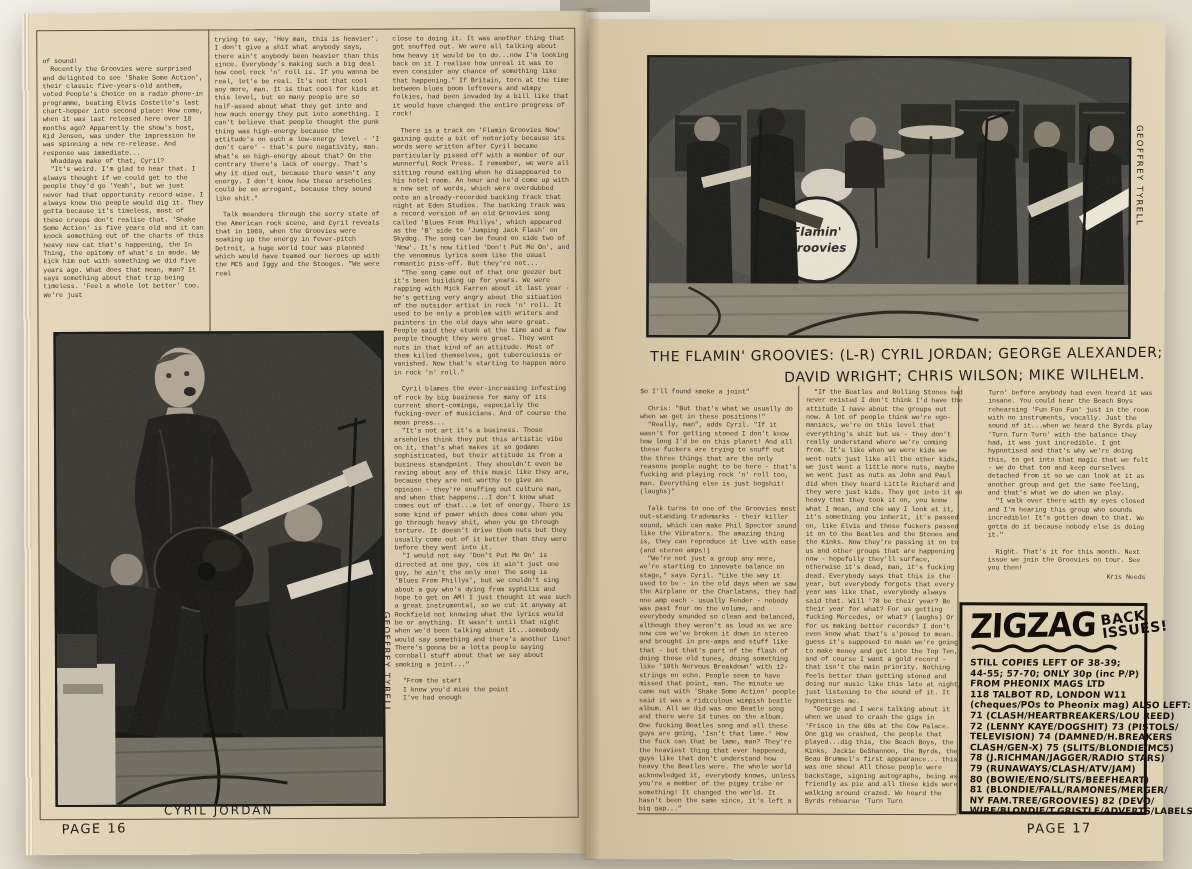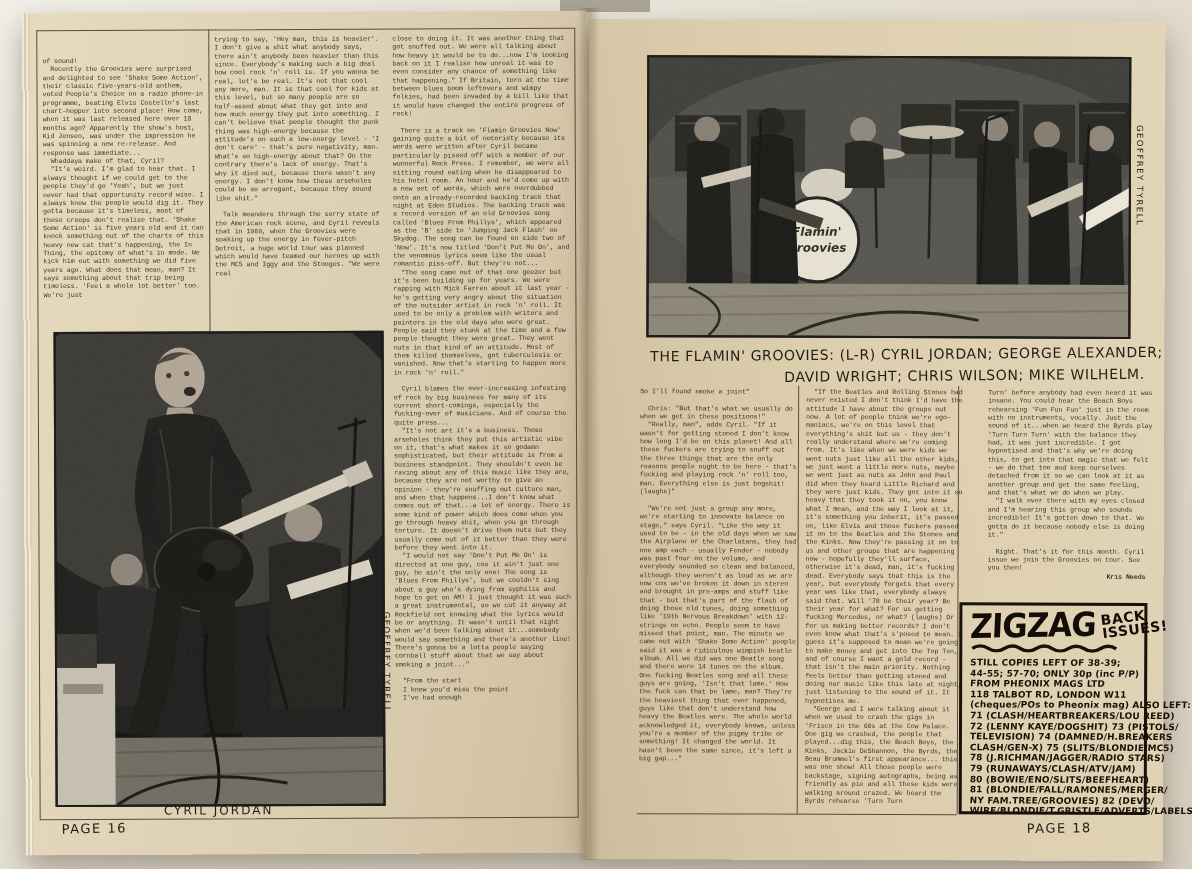--- a/index.html
+++ b/index.html
@@ -16,21 +16,21 @@
   .spine-shadow{position:absolute;left:578px;top:8px;width:22px;height:852px;
     background:linear-gradient(90deg,rgba(90,72,40,0) 0%,rgba(90,72,40,.30) 50%,rgba(90,72,40,0) 100%);
     pointer-events:none;z-index:5;}
   .frame{position:absolute;border:1px solid #5a4c39;}
   .vrule{position:absolute;width:1px;background:#5a4c39;}
   .hrule{position:absolute;height:1px;background:#5a4c39;}
   .col{position:absolute;overflow:hidden;color:#3f3529;
     font-family:"Liberation Mono",monospace;font-size:6.7px;line-height:8.35px;
     letter-spacing:-0.1px;}
   .col p{margin:0;white-space:pre-wrap;}
-  .byline{text-align:right;padding-right:10px;font-weight:bold;}
+  .byline{text-align:right;padding-right:10px;font-weight:normal;}
   .photo{position:absolute;border:2px solid #1d1d1b;background:#1a1a18;overflow:hidden;}
   .photo svg{display:block;width:100%;height:100%;}
   .hand{font-family:"DejaVu Sans",sans-serif;color:#231d14;}
   .caption-lg{position:absolute;font-size:14px;letter-spacing:.6px;transform:rotate(-0.7deg);white-space:nowrap;}
   .caption-sm{position:absolute;font-size:12px;letter-spacing:2px;}
   .pagenum{position:absolute;font-size:13px;letter-spacing:1.5px;transform:rotate(-1deg);}
   .vcredit{position:absolute;writing-mode:vertical-rl;text-orientation:mixed;
     font-family:"DejaVu Sans",sans-serif;font-size:8.5px;letter-spacing:1.5px;color:#2c261d;}
   .bi-box{position:absolute;border:3px solid #17120b;padding:4px 6px 2px 8px;box-sizing:border-box;}
   .bi-title{display:flex;align-items:flex-start;transform:rotate(-1.2deg);}
@@ -70,21 +70,21 @@
           <p>  Talk meanders through the sorry state of the American rock scene, and Cyril reveals that in 1969, when the Groovies were soaking up the energy in fever-pitch Detroit, a huge world tour was planned which would have teamed our heroes up with the MC5 and Iggy and the Stooges. "We were real</p>
         </div>
     </div>
     <div class="col" style="left:370px;top:23px;width:178px;height:782px;">
       <div>
           <p>close to doing it. It was another thing that got snuffed out. We were all talking about how heavy it would be to do...now I'm looking back on it I realise how unreal it was to even consider any chance of something like that happening." If Britain, torn at the time between blues boom leftovers and wimpy folkies, had been invaded by a bill like that it would have changed the entire progress of rock!</p>
           <p>&nbsp;</p>
           <p>  There is a track on 'Flamin Groovies Now' gaining quite a bit of notoriety because its words were written after Cyril became particularly pissed off with a member of our wunnerful Rock Press. I remember, we were all sitting round eating when he disappeared to his hotel room. An hour and he'd come up with a new set of words, which were overdubbed onto an already-recorded backing track that night at Eden Studios. The backing track was a record version of an old Groovies song called 'Blues From Phillys', which appeared as the 'B' side to 'Jumping Jack Flash' on Skydog. The song can be found on side two of 'Now'. It's now titled 'Don't Put Me On', and the venomous lyrics seem like the usual romantic piss-off. But they're not...</p>
           <p>  "The song came out of that one geezer but it's been building up for years. We were rapping with Mick Farren about it last year - he's getting very angry about the situation of the outsider artist in rock 'n' roll. It used to be only a problem with writers and painters in the old days who were great. People said they stunk at the time and a few people thought they were great. They went nuts in that kind of an attitude. Most of them killed themselves, got tuberculosis or vanished. Now that's starting to happen more in rock 'n' roll."</p>
           <p>&nbsp;</p>
-          <p>  Cyril blames the ever-increasing infesting of rock by big business for many of its current short-comings, especially the fucking-over of musicians. And of course the quite press...</p>
+          <p>  Cyril blames the ever-increasing infesting of rock by big business for many of its current short-comings, especially the fucking-over of musicians. And of course the mean press...</p>
           <p>  "It's not art it's a business. Those arseholes think they put this artistic vibe on it, that's what makes it so godamn sophisticated, but their attitude is from a business standpoint. They shouldn't even be raving about any of this music like they are, because they are not worthy to give an opinion - they're snuffing out culture man, and when that happens...I don't know what comes out of that...a lot of energy. There is some kind of power which does come when you go through heavy shit, when you go through torture. It doesn't drive them nuts but they usually come out of it better than they were before they went into it.</p>
           <p>  "I would not say 'Don't Put Me On' is directed at one guy, cos it ain't just one guy, he ain't the only one! The song is 'Blues From Phillys', but we couldn't sing about a guy who's dying from syphilis and hope to get on AM! I just thought it was such a great instrumental, so we cut it anyway at Rockfield not knowing what the lyrics would be or anything. It wasn't until that night when we'd been talking about it...somebody would say something and there's another line! There's gonna be a lotta people saying cornball stuff about that we say about smoking a joint..."</p>
           <p>&nbsp;</p>
           <p>  "From the start
   I knew you'd miss the point
   I've had enough</p>
         </div>
     </div>
 
     <div class="photo" style="left:30px;top:319px;width:326px;height:471px;">
@@ -230,35 +230,36 @@
     <div class="vrule" style="left:370px;top:366px;height:428px;"></div>
     <div class="hrule" style="left:50px;top:794px;width:320px;"></div>
 
     <div class="col" style="left:52px;top:368px;width:160px;height:424px;">
       <div>
           <p>So I'll found smoke a joint"</p>
           <p>&nbsp;</p>
           <p>  Chris: "But that's what we usually do when we get in these positions!"</p>
           <p>  "Really, man", adds Cyril. "If it wasn't for getting stoned I don't know how long I'd be on this planet! And all these fuckers are trying to snuff out the three things that are the only reasons people ought to be here - that's fucking and playing rock 'n' roll too, man. Everything else is just bogshit! (laughs)"</p>
           <p>&nbsp;</p>
+          <p>  Talk turns to one of the Groovies most out-standing trademarks - their killer sound, which can make Phil Spector sound like the Vibrators. The amazing thing is, they can reproduce it live with ease (and stereo amps!)</p>
           <p>  "We're not just a group any more, we're starting to innovate balance on stage," says Cyril. "Like the way it used to be - in the old days when we saw the Airplane or the Charlatans, they had one amp each - usually Fender - nobody was past four on the volume, and everybody sounded so clean and balanced, although they weren't as loud as we are now cos we've broken it down in stereo and brought in pre-amps and stuff like that - but that's part of the flash of doing those old tunes, doing something like '19th Nervous Breakdown' with 12-strings on echo. People seem to have missed that point, man. The minute we came out with 'Shake Some Action' people said it was a ridiculous wimpish beatle album. All we did was one Beatle song and there were 14 tunes on the album. One fucking Beatles song and all these guys are going, 'Isn't that lame.' How the fuck can that be lame, man? They're the heaviest thing that ever happened, guys like that don't understand how heavy the Beatles were. The whole world acknowledged it, everybody knows, unless you're a member of the pigmy tribe or something! It changed the world. It hasn't been the same since, it's left a big gap..."</p>
         </div>
     </div>
     <div class="col" style="left:218px;top:368px;width:160px;height:424px;">
       <div>
           <p>  "If the Beatles and Rolling Stones had never existed I don't think I'd have the attitude I have about the groups out now. A lot of people think we're ego-maniacs, we're on this level that everything's shit but us - they don't really understand where we're coming from. It's like when we were kids we went nuts just like all the other kids, we just went a little more nuts, maybe we went just as nuts as John and Paul did when they heard Little Richard and they were just kids. They got into it so heavy that they took it on, you know what I mean, and the way I look at it, it's something you inherit, it's passed on, like Elvis and those fuckers passed it on to the Beatles and the Stones and the Kinks. Now they're passing it on to us and other groups that are happening now - hopefully they'll surface, otherwise it's dead, man, it's fucking dead. Everybody says that this is the year, but everybody forgets that every year was like that, everybody always said that. Will '78 be their year? Be their year for what? For us getting fucking Mercedes, or what? (laughs) Or for us making better records? I don't even know what that's s'posed to mean. I guess it's supposed to mean we're going to make money and get into the Top Ten, and of course I want a gold record - that isn't the main priority. Nothing feels better than getting stoned and doing our music like this late at night, just listening to the sound of it. It hypnotises me.</p>
           <p>  "George and I were talking about it when we used to crash the gigs in 'Frisco in the 60s at the Cow Palace. One gig we crashed, the people that played...dig this, the Beach Boys, the Kinks, Jackie DeShannon, the Byrds, the Beau Brummel's first appearance... this was one show! All those people were backstage, signing autographs, being as friendly as pie and all these kids were walking around crazed. We heard the Byrds rehearse 'Turn Turn</p>
         </div>
     </div>
     <div class="col" style="left:400px;top:368px;width:168px;height:214px;">
       <div>
           <p>Turn' before anybody had even heard it was insane. You could hear the Beach Boys rehearsing 'Fun Fun Fun' just in the room with no instruments, vocally. Just the sound of it...when we heard the Byrds play 'Turn Turn Turn' with the balance they had, it was just incredible. I got hypnotised and that's why we're doing this, to get into that magic that we felt - we do that too and keep ourselves detached from it so we can look at it as another group and get the same feeling, and that's what we do when we play.</p>
           <p>  "I walk over there with my eyes closed and I'm hearing this group who sounds incredible! It's gotten down to that. We gotta do it because nobody else is doing it."</p>
           <p>&nbsp;</p>
-          <p>  Right. That's it for this month. Cyril issue we join the Groovies on tour. See you then!</p>
+          <p>  Right. That's it for this month. Next issue we join the Groovies on tour. See you then!</p>
         </div>
       <p class="byline">Kris Needs</p>
     </div>
 
     <div class="bi-box" style="left:372px;top:582px;width:188px;height:212px;">
       <div class="bi-title">
         <span class="bi-zigzag">ZIGZAG</span>
         <span class="bi-sub">BACK
 ISSUES!</span>
       </div>
@@ -277,15 +278,15 @@
           <p>CLASH/GEN-X) 75 (SLITS/BLONDIE/MC5)</p>
           <p>78 (J.RICHMAN/JAGGER/RADIO STARS)</p>
           <p>79 (RUNAWAYS/CLASH/ATV/JAM)</p>
           <p>80 (BOWIE/ENO/SLITS/BEEFHEART)</p>
           <p>81 (BLONDIE/FALL/RAMONES/MERGER/</p>
           <p>NY FAM.TREE/GROOVIES) 82 (DEVO/</p>
           <p>WIRE/BLONDIE/T.GRISTLE/ADVERTS/LABELS CATALOGUE)</p>
         </div>
     </div>
 
-    <div class="pagenum hand" style="left:440px;top:800px;">PAGE 18</div>
+    <div class="pagenum hand" style="left:440px;top:800px;">PAGE 17</div>
   </div>
 </div>
 
 </body></html>

